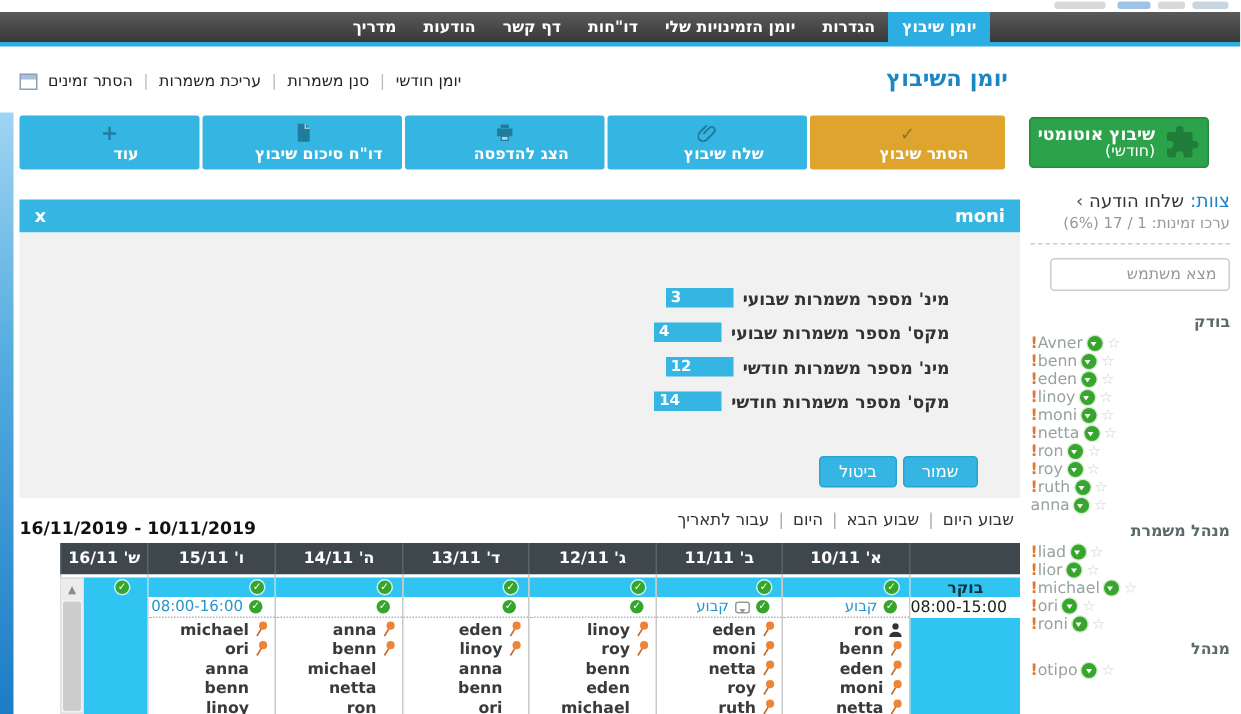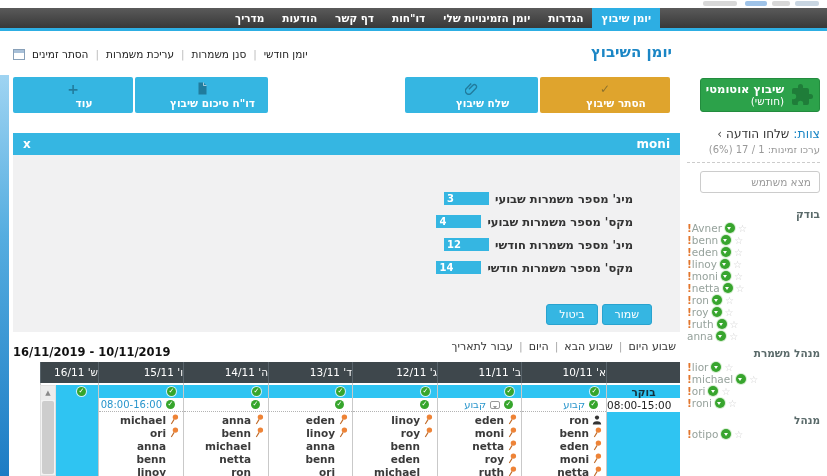--- a/index.html
+++ b/index.html
@@ -32,21 +32,21 @@
   
   .left-strip{position:absolute;left:0;top:75px;width:9px;height:401px;
     background:linear-gradient(180deg,#9fd4f2 0%,#55ade0 40%,#1d7cc4 100%);}
 
   
   .tb-btn{position:absolute;top:77px;height:36px;background:var(--cyan);border-radius:2px;
     display:flex;flex-direction:column;align-items:center;justify-content:center;gap:1px;cursor:pointer;}
   .tb-btn .lbl{color:#fff;font-size:10.5px;font-weight:bold;margin-left:22px;}
   .tb-btn .ic{height:15px;display:flex;align-items:center;justify-content:center;color:rgba(0,30,45,.38);font-weight:bold;}
   .tb-btn.orange{background:var(--orange);}
-  .btn-green{position:absolute;top:78px;right:7px;width:120px;height:34px;background:var(--green);
+  .btn-green{position:absolute;top:78px;right:21px;width:120px;height:34px;background:var(--green);
     border:1px solid #238c3e;border-radius:3px;display:flex;align-items:center;justify-content:center;gap:6px;cursor:pointer;}
   .btn-green .txt{display:flex;flex-direction:column;align-items:flex-start;line-height:1.1;}
   .btn-green .t1{color:#fff;font-size:11.5px;font-weight:bold;}
   .btn-green .t2{color:#fff;font-size:10.5px;}
 
   
   .panel-head{position:absolute;left:13px;top:133px;width:667px;height:22px;background:var(--cyan);color:#fff;}
   .panel-title{position:absolute;right:10px;top:0;line-height:22px;font-size:12px;font-weight:bold;}
   .panel-close{position:absolute;left:10px;top:0;line-height:22px;font-size:12px;font-weight:bold;cursor:pointer;}
   .panel-body{position:absolute;left:13px;top:155px;width:667px;height:177px;background:#f1f1f2;}
@@ -60,21 +60,21 @@
     padding:3px 12px;cursor:pointer;font-family:inherit;}
 
   
   .week-range{position:absolute;left:13px;top:345px;font-size:11.5px;font-weight:bold;color:#111;direction:ltr;}
   .week-nav{position:absolute;right:151px;top:340px;display:flex;gap:6px;font-size:11px;color:#333;}
   .wlink{cursor:pointer;white-space:nowrap;}
   .wsep{color:#aaa;}
 
   
   .sched-head{position:absolute;left:40px;top:362px;width:640px;height:21px;display:flex;background:var(--dark);}
-  .h-cell{height:21px;line-height:21px;text-align:right;color:#fff;font-size:10.5px;font-weight:normal;
+  .h-cell{height:21px;line-height:21px;text-align:center;color:#fff;font-size:10.5px;font-weight:bold;
     border-left:1px solid #59646b;white-space:nowrap;overflow:hidden;}
   .h-cell.lblw{width:74px;border-left:1px solid #59646b;}
   .sched-body{position:absolute;left:40px;top:383px;width:640px;height:93px;display:flex;background:#fff;overflow:hidden;}
   .b-cell{height:100%;border-left:1px solid #c9c9c9;position:relative;}
   .band{height:13px;margin-top:2px;background:var(--tcyan);display:flex;align-items:center;justify-content:flex-start;padding-right:7px;}
   .subrow{height:14px;display:flex;align-items:center;gap:4px;padding-right:8px;border-bottom:1px dotted #b3b3b3;}
   .subtxt{font-size:10px;color:#2795cc;}
   .names{padding-top:1px;}
   .name-row{height:13px;display:flex;align-items:center;gap:2px;padding-right:3px;}
   .ic-slot{width:12px;display:flex;justify-content:center;align-items:center;}
@@ -170,20 +170,30 @@
     <span class="lbl">הסתר שיבוץ</span>
   </div>
   <div class="tb-btn" style="right:289px;width:133px;">
     <span class="ic">
       <svg width="13" height="13" viewBox="0 0 14 14">
           <path d="M4.2 7.8 8.5 3.5a2.3 2.3 0 0 1 3.3 3.3L6.6 12a3.6 3.6 0 0 1-5.1-5.1L6.7 1.7" fill="none" stroke="rgba(0,30,45,.38)" stroke-width="1.5"></path>
         </svg>
     </span>
     <span class="lbl">שלח שיבוץ</span>
   </div>
+  <div class="tb-btn" style="right:424px;width:133px;">
+    <span class="ic">
+      <svg width="13" height="13" viewBox="0 0 14 14">
+          <path fill="rgba(0,30,45,.38)" d="M4 1h6v2.5H4z"></path>
+          <path fill="rgba(0,30,45,.38)" d="M1.5 4h11v5.5H10V13H4V9.5H1.5z"></path>
+          <rect x="5" y="10" width="4" height="2" fill="#fff" opacity=".7"></rect>
+        </svg>
+    </span>
+    <span class="lbl">הצג להדפסה</span>
+  </div>
   <div class="tb-btn" style="right:559px;width:133px;">
     <span class="ic">
       <svg width="12" height="13" viewBox="0 0 12 13">
           <path fill="rgba(0,30,45,.38)" d="M2.5 0.5h5l3 3v9h-8z"></path>
           <path d="M7.5 0.5v3h3" fill="none" stroke="#fff" stroke-width="1" opacity=".6"></path>
         </svg>
     </span>
     <span class="lbl">דו"ח סיכום שיבוץ</span>
   </div>
   <div class="tb-btn" style="right:694px;width:120px;">
@@ -592,20 +602,25 @@
           <div class="urow">
             <span class="stat-ic"></span>
             <span class="uname">anna</span>
             <span class="star">☆</span>
           </div>
         </div>
         <div class="ugroup">
           <div class="gname">מנהל משמרת</div>
           <div class="urow">
             <span class="stat-ic"></span>
+            <span class="uname">liad<span class="alert">!</span></span>
+            <span class="star">☆</span>
+          </div>
+          <div class="urow">
+            <span class="stat-ic"></span>
             <span class="uname">lior<span class="alert">!</span></span>
             <span class="star">☆</span>
           </div>
           <div class="urow">
             <span class="stat-ic"></span>
             <span class="uname">michael<span class="alert">!</span></span>
             <span class="star">☆</span>
           </div>
           <div class="urow">
             <span class="stat-ic"></span>

